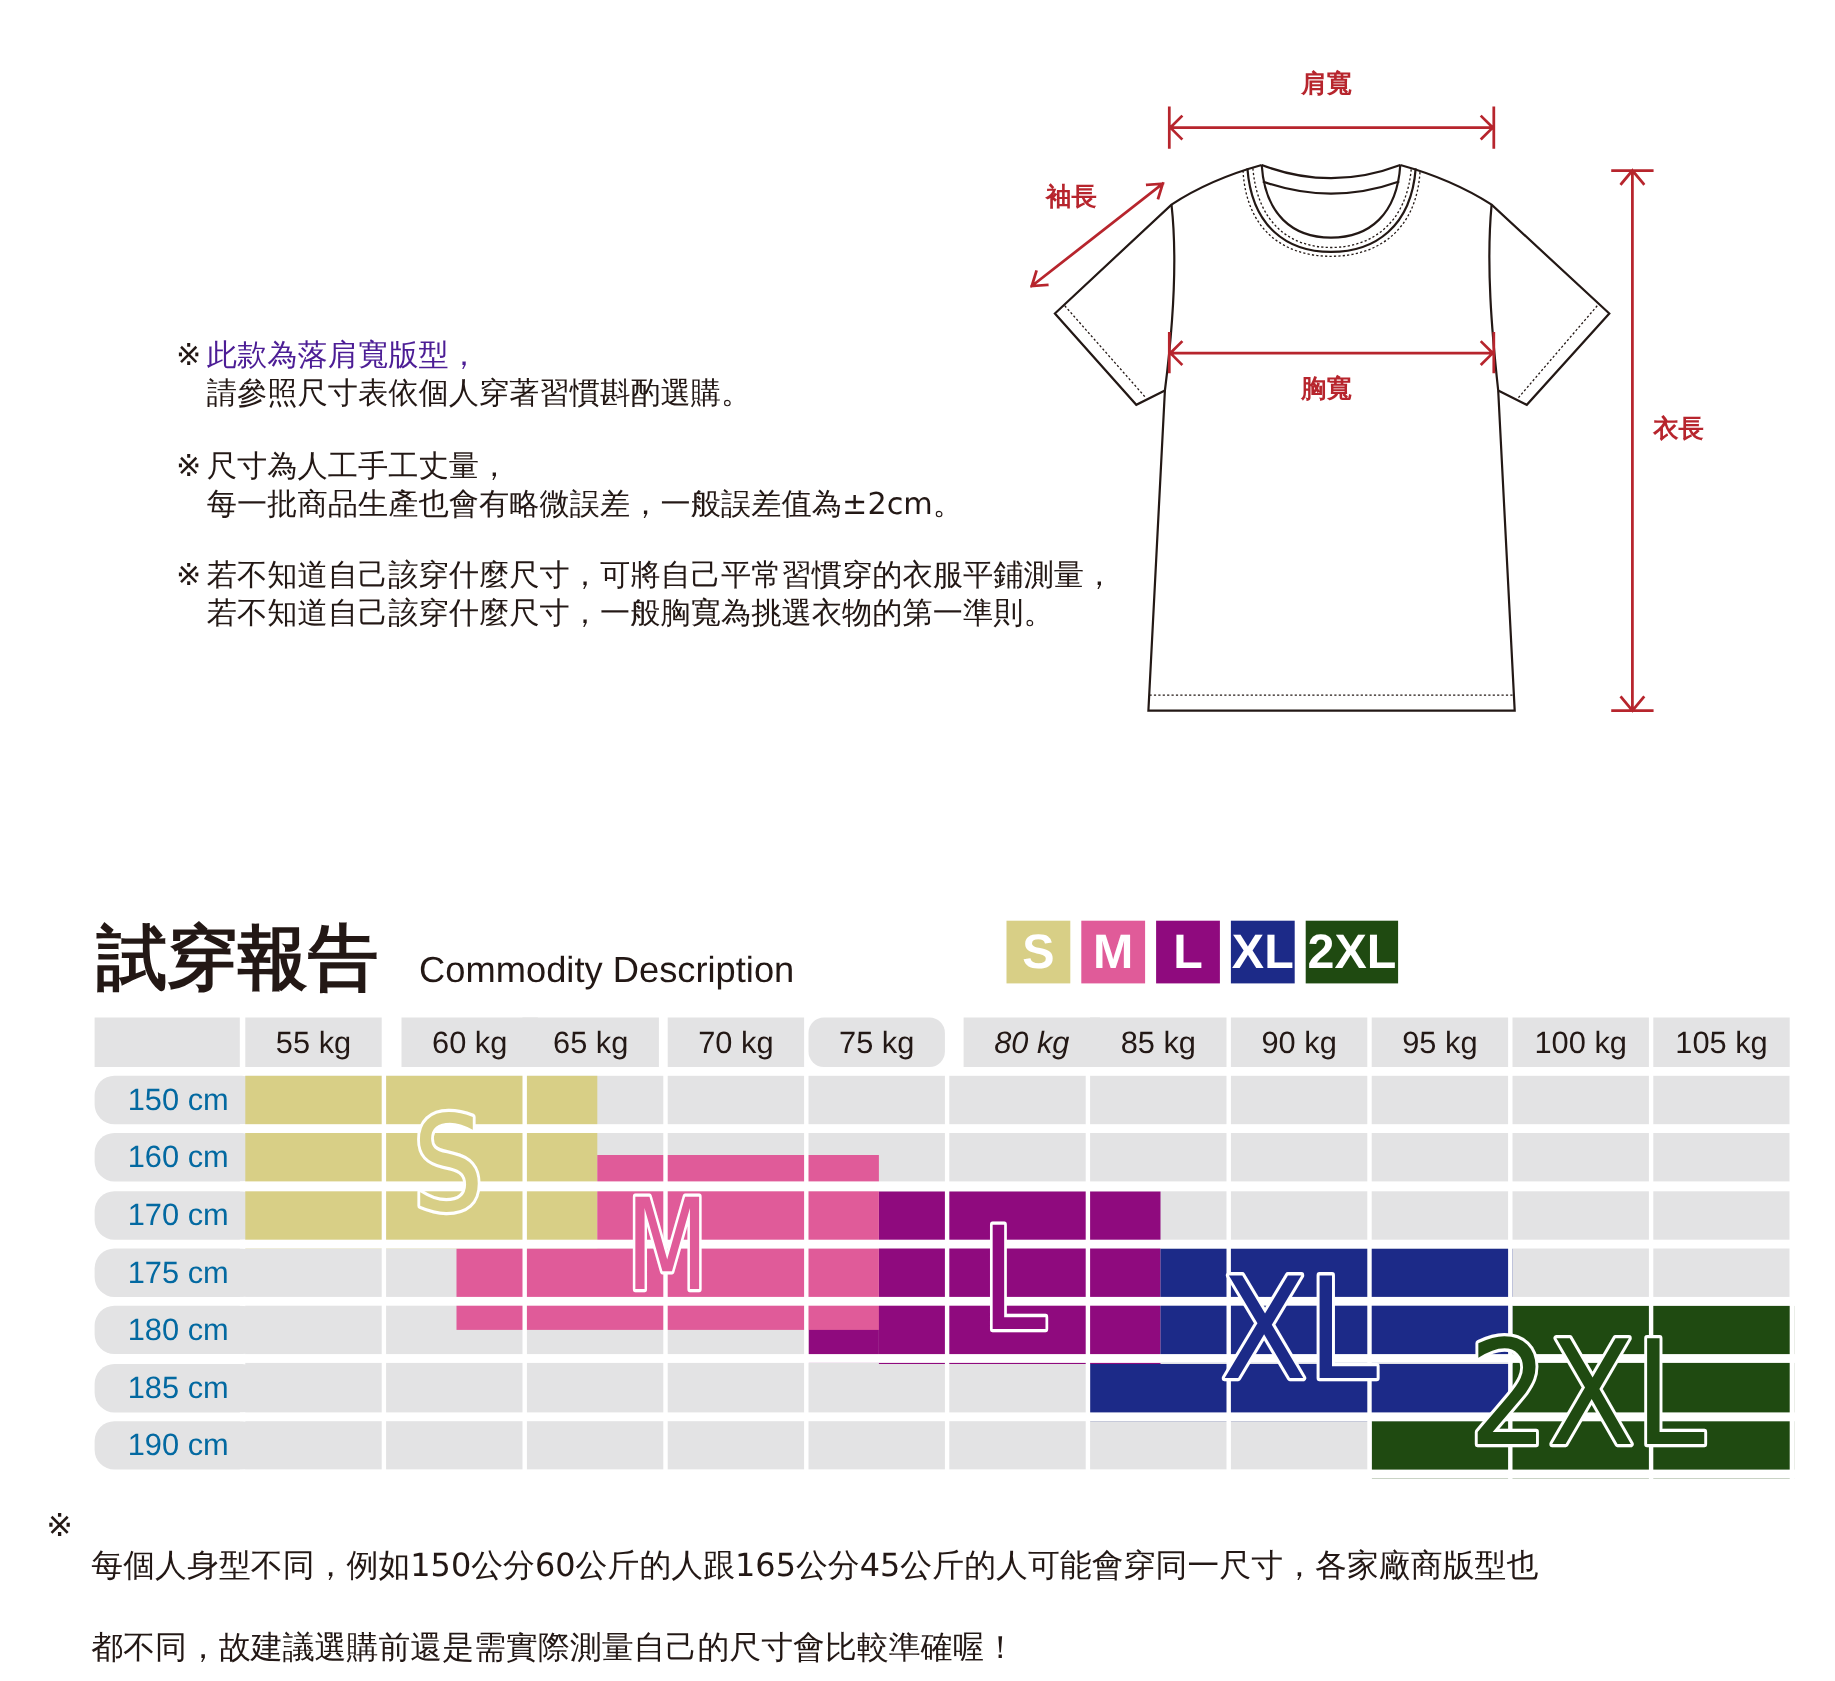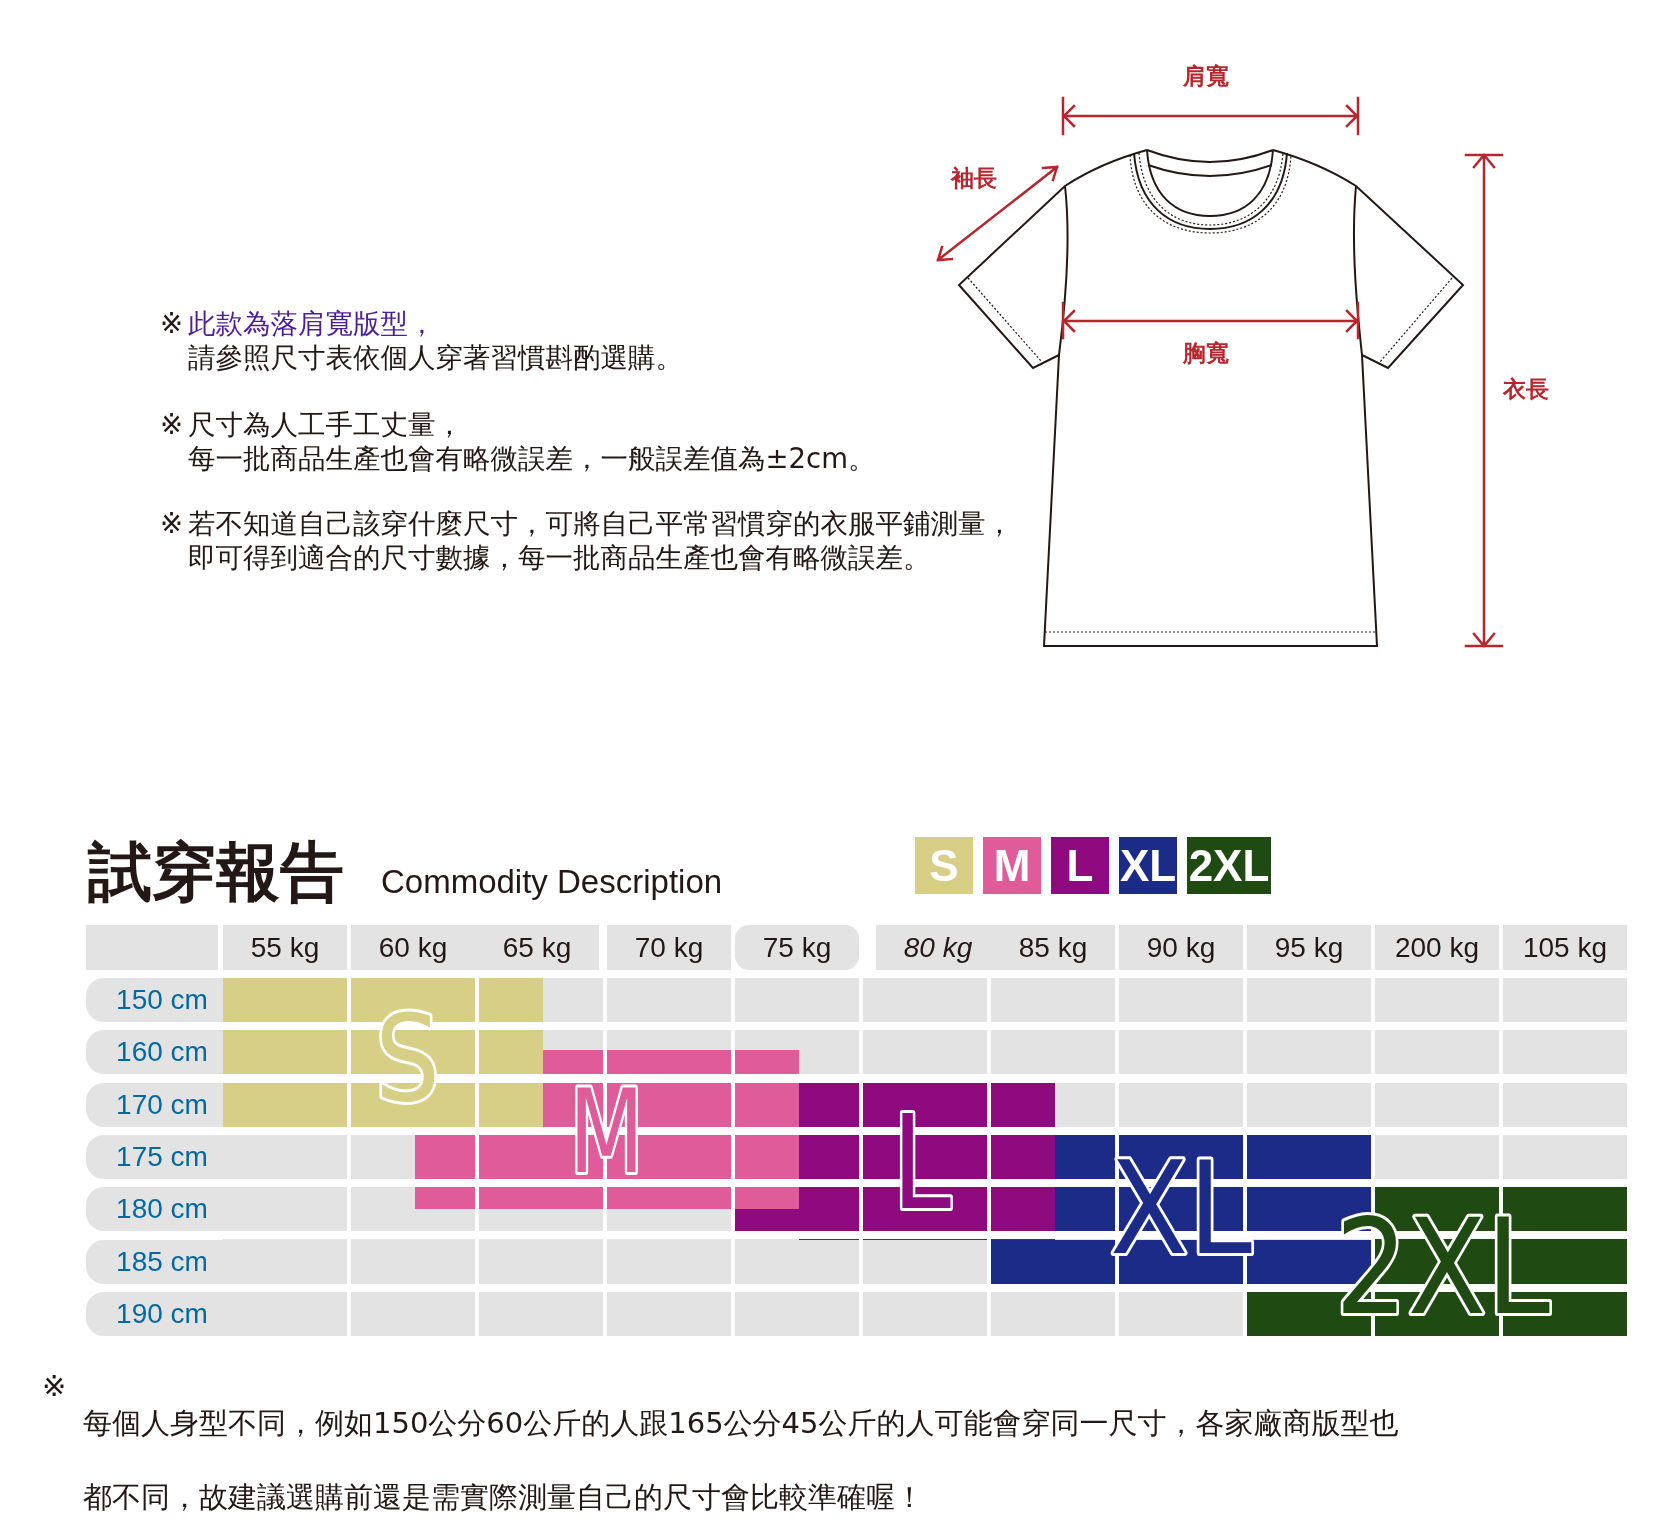--- a/index.html
+++ b/index.html
@@ -52,21 +52,21 @@
     <span class="line">請參照尺寸表依個人穿著習慣斟酌選購。</span>
   </div>
   <div class="note" style="top:408px;">
     <span class="bullet">※</span>
     <span class="line">尺寸為人工手工丈量，</span>
     <span class="line">每一批商品生產也會有略微誤差，一般誤差值為±2cm。</span>
   </div>
   <div class="note" style="top:507px;">
     <span class="bullet">※</span>
     <span class="line">若不知道自己該穿什麼尺寸，可將自己平常習慣穿的衣服平鋪測量，</span>
-    <span class="line">即可得到適合的尺寸數據，每一批商品生產也會有略微誤差。</span>
+    <span class="line">若不知道自己該穿什麼尺寸，一般胸寬為挑選衣物的第一準則。</span>
   </div>
 
   <svg class="diagram" viewBox="0 0 1668 700">
     <g stroke="#231815" stroke-width="2" fill="none" stroke-linejoin="miter">
       <path d="M1147,150 Q1100,163 1065,186 L959,285 L1033,368 L1059,355"></path>
       <path d="M1065,186 C1071,240 1066,300 1059,355 L1044,646 L1377,646 L1362,355 C1356,300 1351,240 1356,186"></path>
       <path d="M1273,150 Q1320,163 1356,186 L1463,285 L1388,368 L1362,355"></path>
       <path d="M1147,150 Q1210,174 1273,150"></path>
       <path d="M1148,165 Q1210,187 1272,165"></path>
       <path d="M1147,150 C1150,195 1175,216 1210,216 C1245,216 1270,195 1273,150"></path>
@@ -95,29 +95,29 @@
   <div class="title-en">Commodity Description</div>
 
   <div class="badge" style="left: 915px; background-color: rgb(216, 207, 134);">S</div>
   <div class="badge" style="left: 983px; background-color: rgb(224, 91, 153);">M</div>
   <div class="badge" style="left: 1051px; background-color: rgb(143, 10, 126);">L</div>
   <div class="badge" style="left: 1119px; background-color: rgb(28, 42, 136);">XL</div>
   <div class="badge" style="left: 1187px; width: 84px; background-color: rgb(31, 74, 17);">2XL</div>
 
   <div class="hcell corner"></div>
   <div class="hcell" style="left:223px;">55 kg</div>
-  <div class="hcell" style="left:351px;">60 kg</div>
+  <div class="hcell" style="left:365px;">60 kg</div>
   <div class="hcell" style="left:475px;">65 kg</div>
   <div class="hcell" style="left:607px;">70 kg</div>
   <div class="hcell" style="left:735px;border-radius:14px;">75 kg</div>
   <div class="hcell" style="left:876px;font-style:italic;">80 kg</div>
   <div class="hcell" style="left:991px;">85 kg</div>
   <div class="hcell" style="left:1119px;">90 kg</div>
   <div class="hcell" style="left:1247px;">95 kg</div>
-  <div class="hcell" style="left:1375px;">200 kg</div>
+  <div class="hcell" style="left:1375px;">100 kg</div>
   <div class="hcell" style="left:1503px;">105 kg</div>
 
   <div class="rlabel" style="top:978px;">150 cm</div>
   <div class="rlabel" style="top:1030.3px;">160 cm</div>
   <div class="rlabel" style="top:1082.6px;">170 cm</div>
   <div class="rlabel" style="top:1134.9px;">175 cm</div>
   <div class="rlabel" style="top:1187.2px;">180 cm</div>
   <div class="rlabel" style="top:1239.5px;">185 cm</div>
   <div class="rlabel" style="top:1291.8px;">190 cm</div>
 

